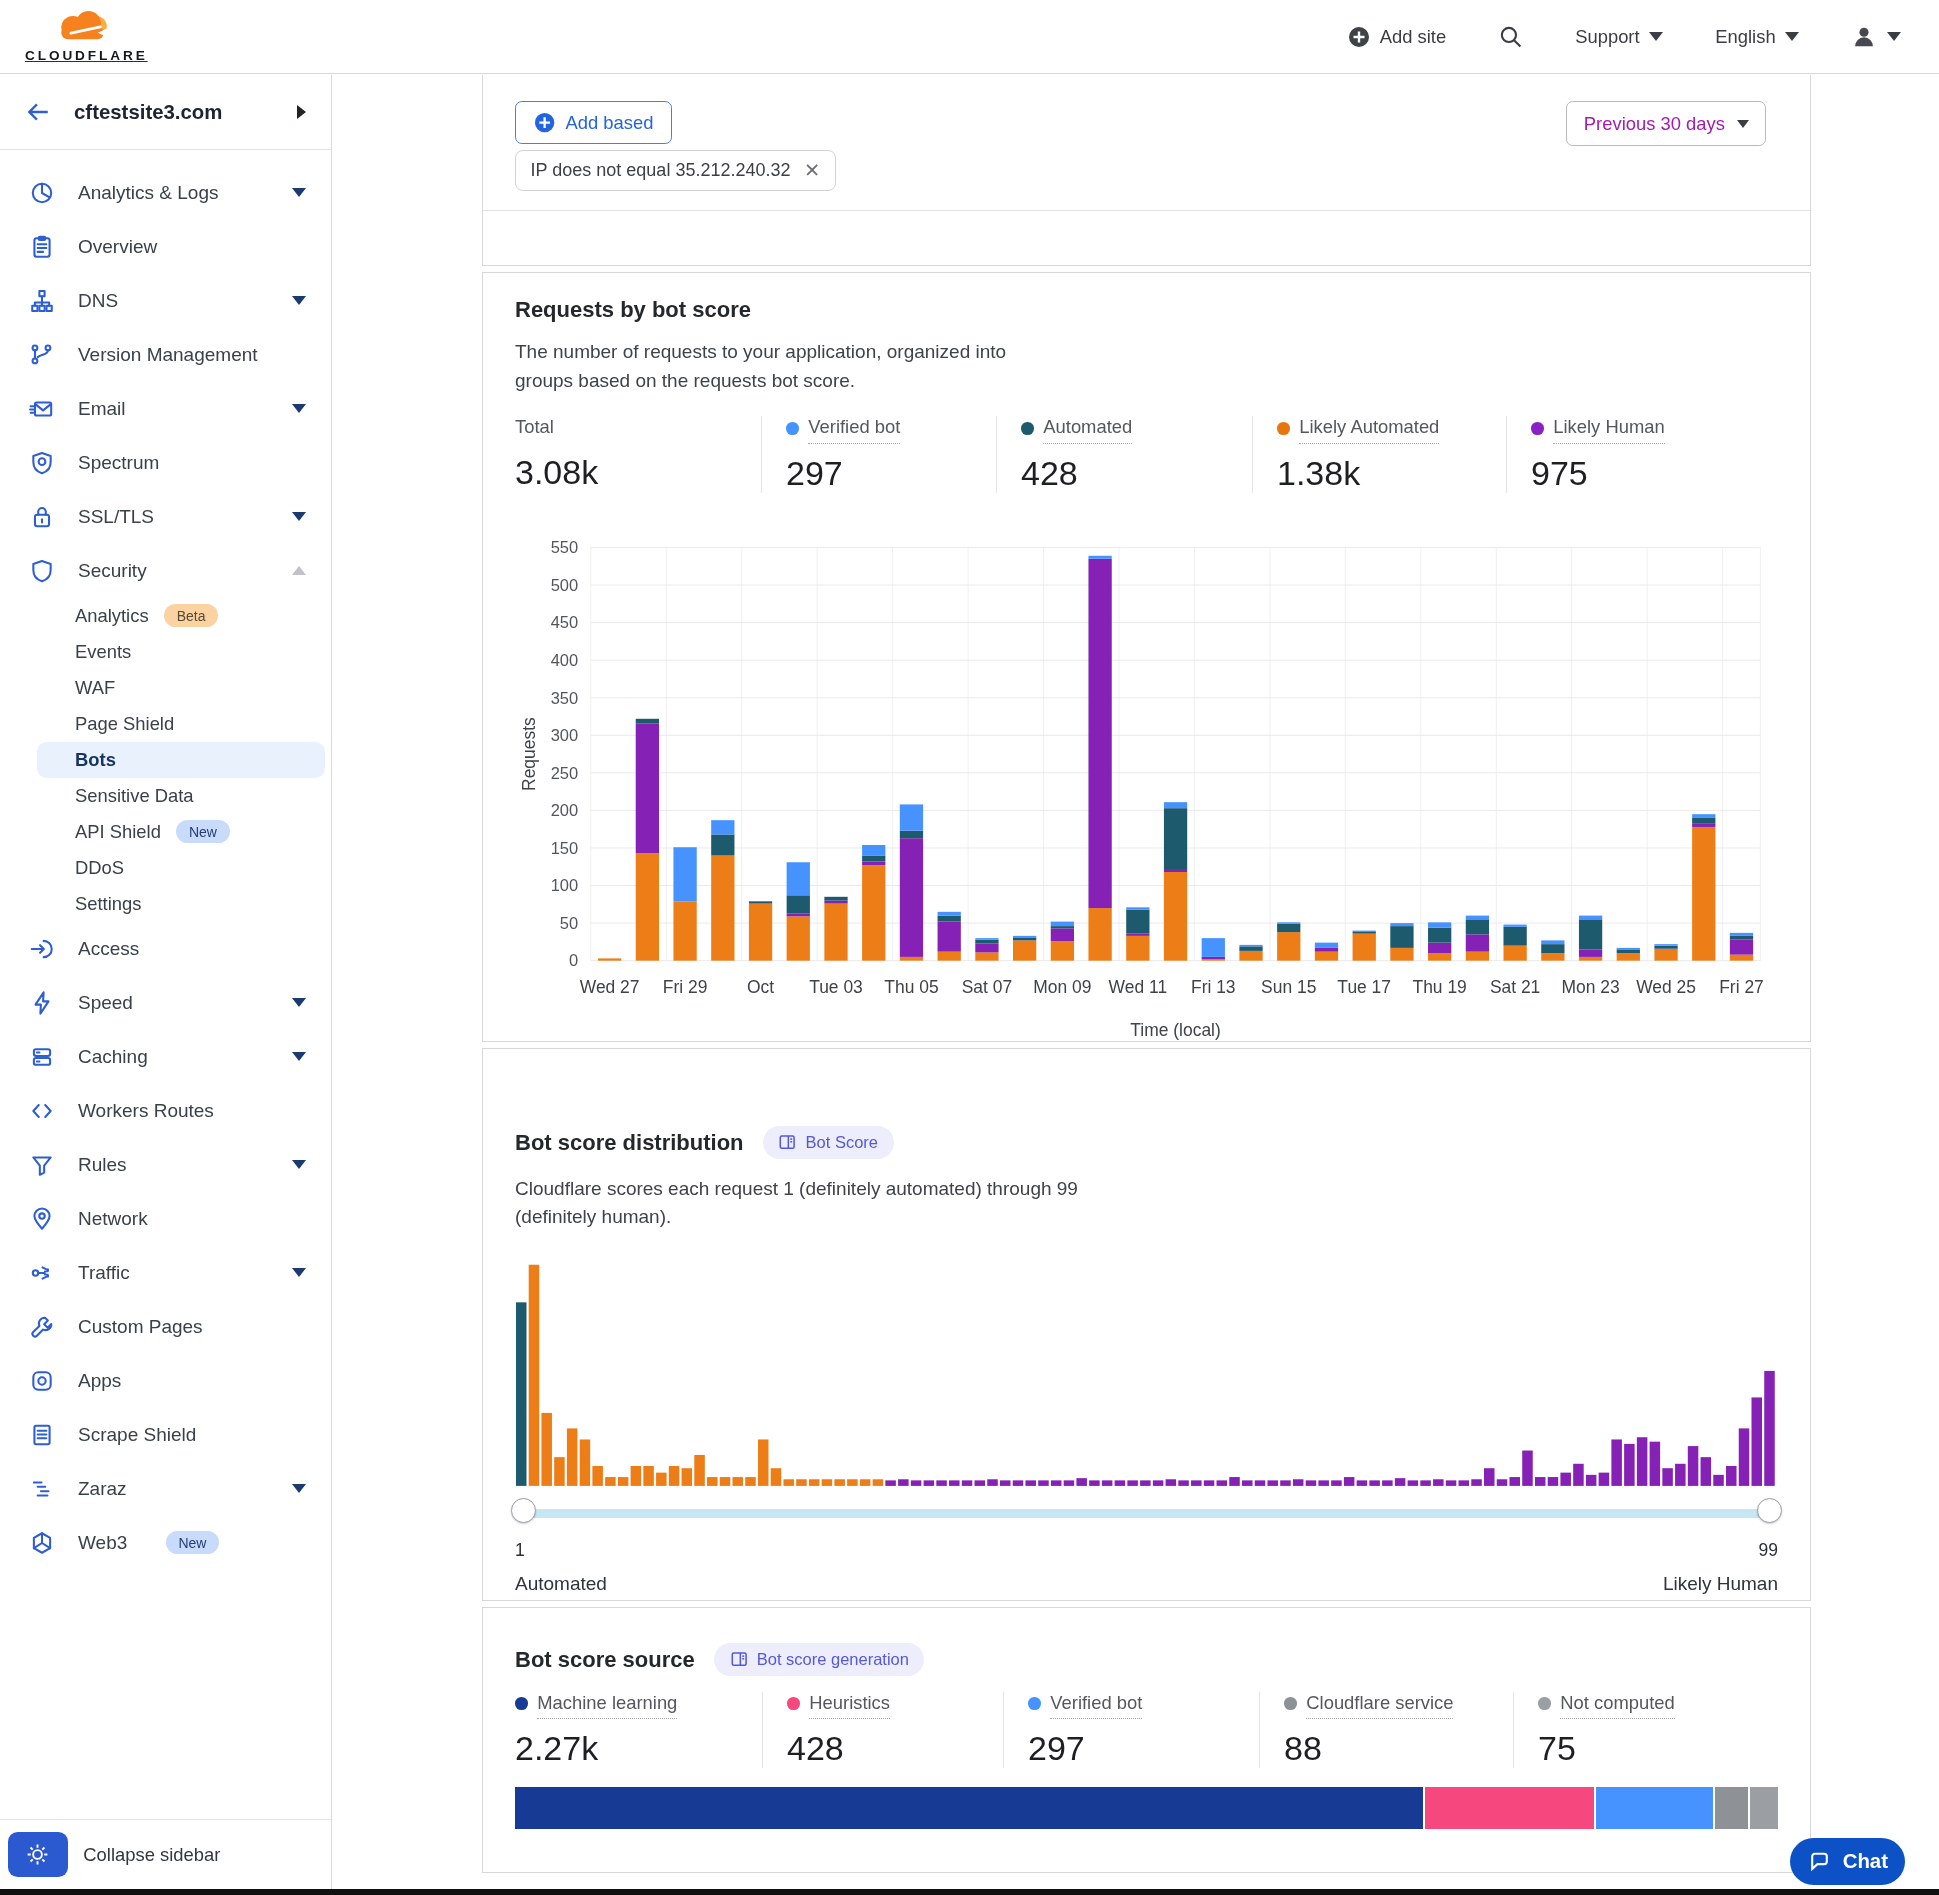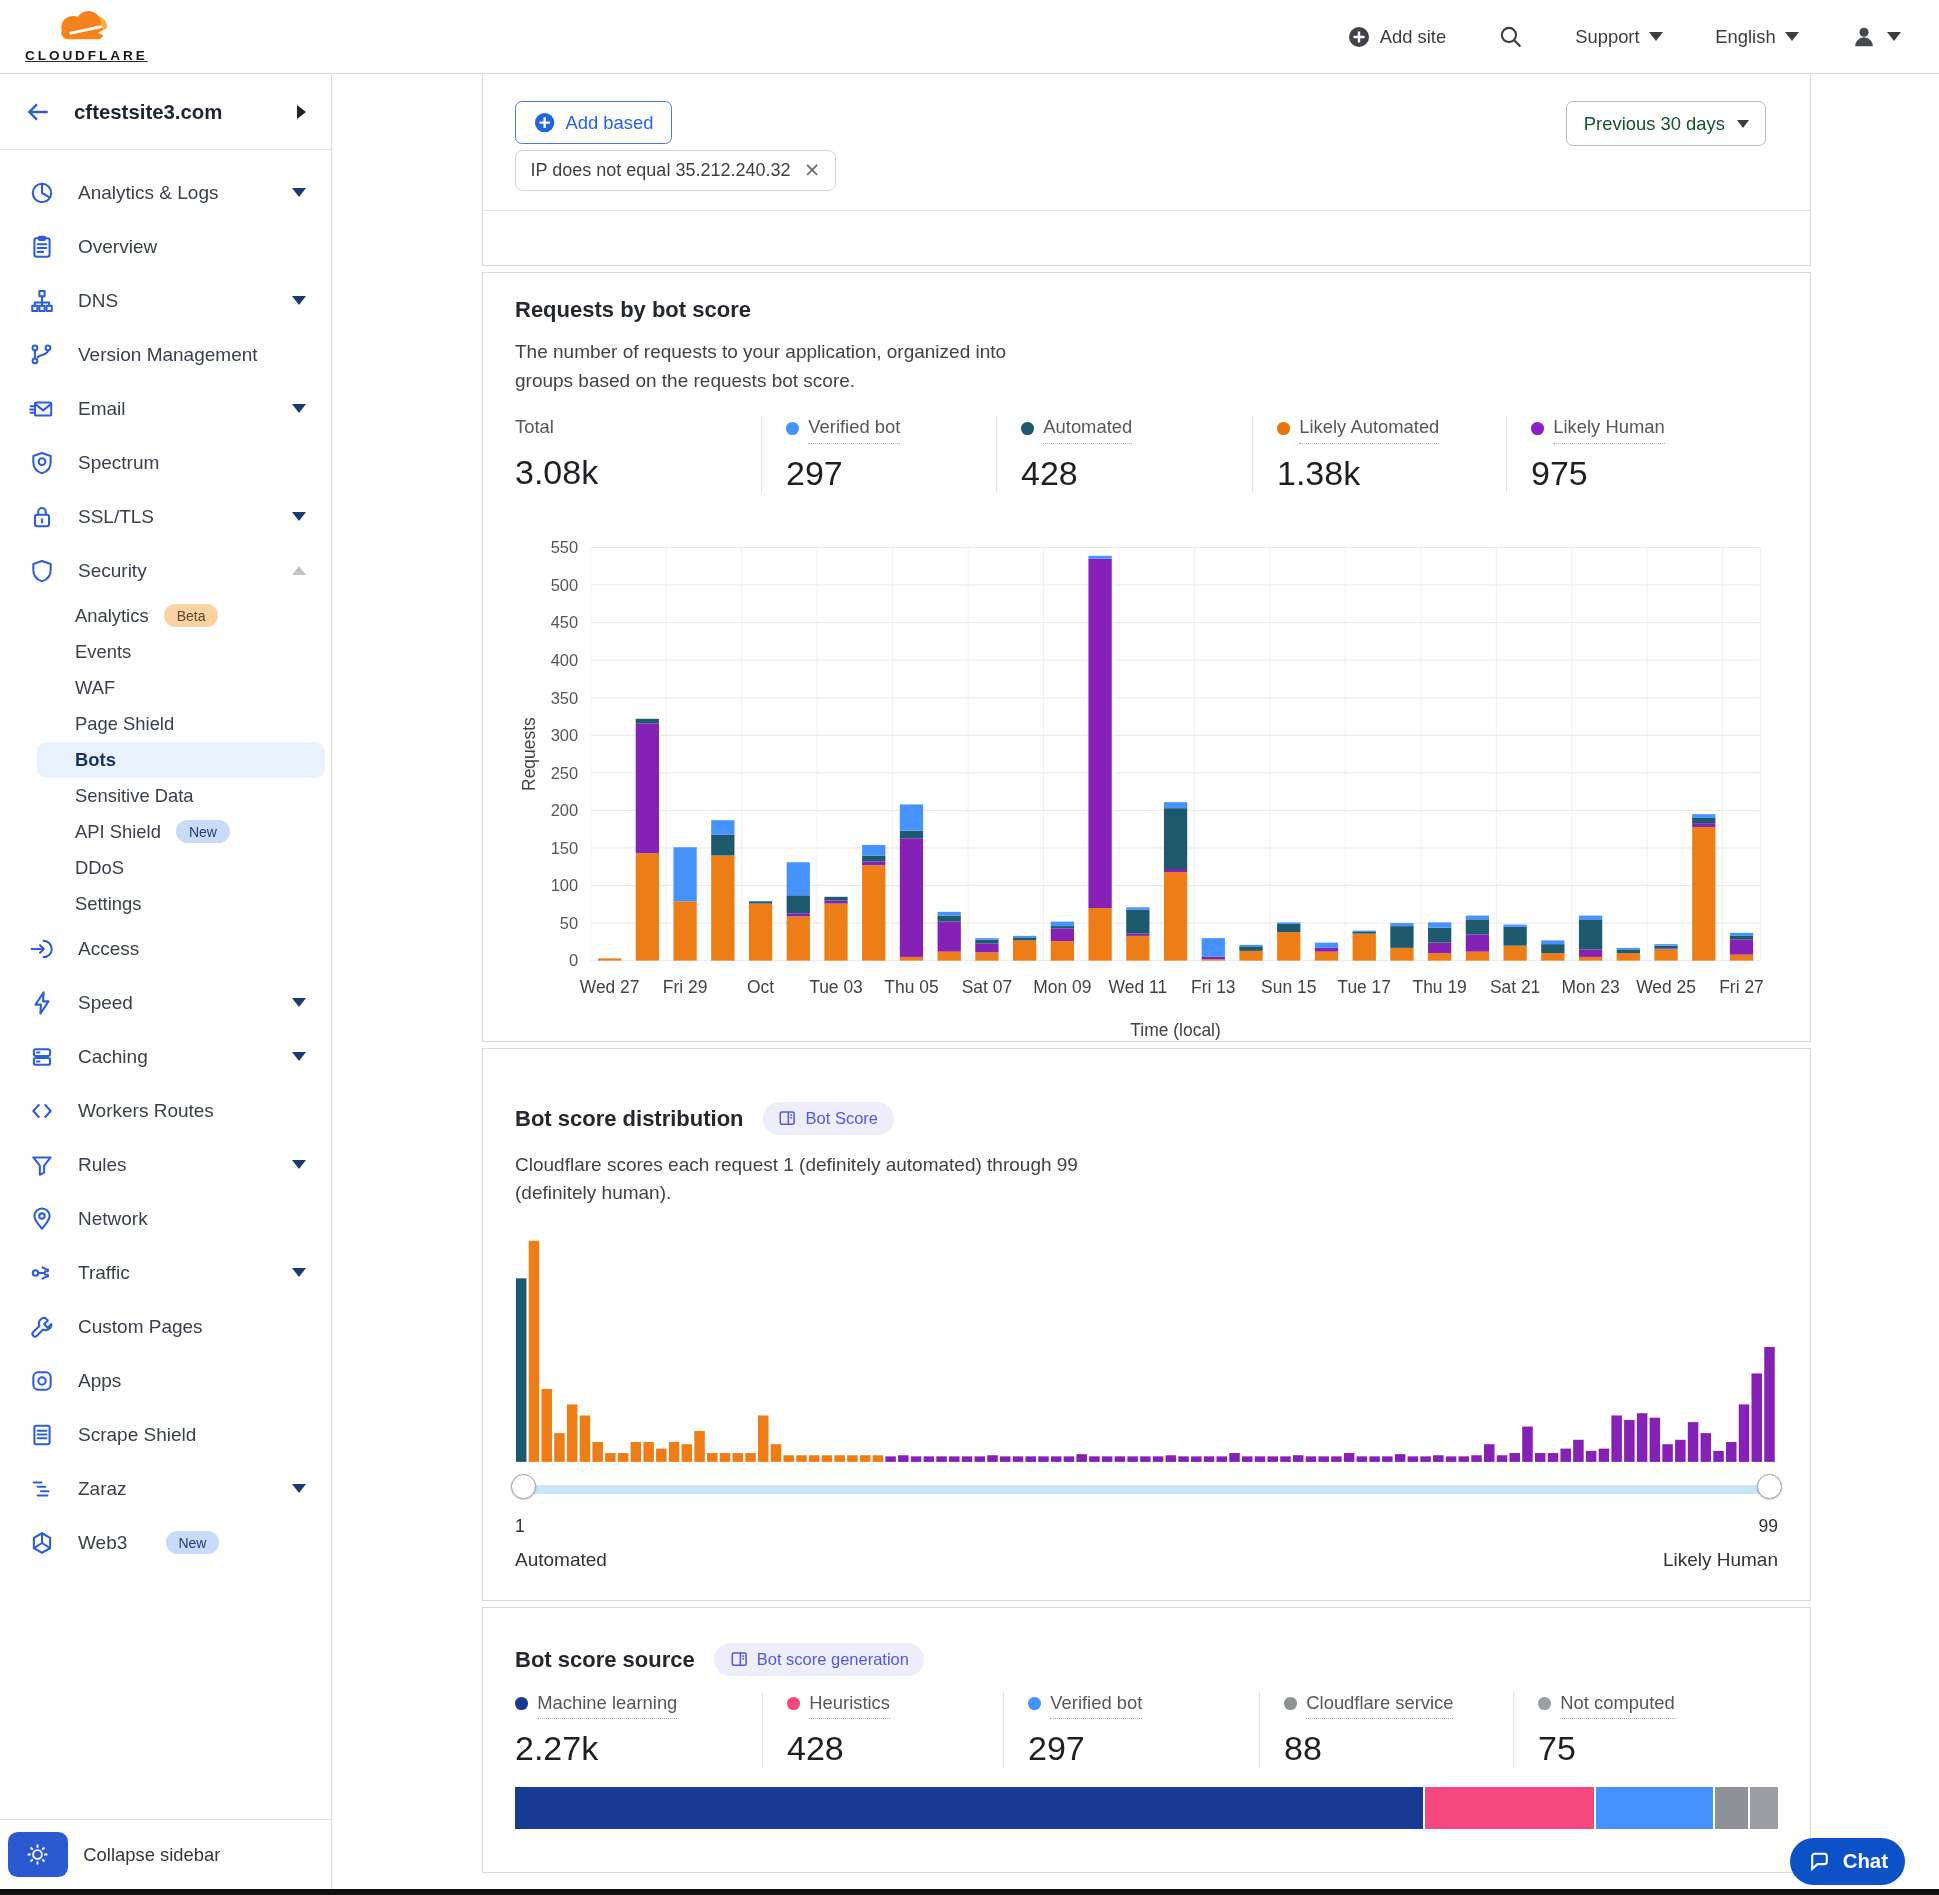--- a/index.html
+++ b/index.html
@@ -53,34 +53,34 @@
   .card-pad{padding:12px 32px;}
   .btn-add-filter{position:absolute;left:32px;top:26px;display:inline-flex;align-items:center;gap:10.7px;
                   border:1px solid #4b7ce2;border-radius:6.8px;padding:0 17.5px;height:41px;
                   color:#2364df;font-size:18.4px;background:#fff;cursor:pointer;}
   .chip{position:absolute;left:32px;top:75px;display:inline-flex;align-items:center;gap:13.6px;
         border:1px solid #d2d2d2;border-radius:7.8px;height:39px;padding:0 14.6px;
         font-size:18px;color:#3c3f44;background:#fff;}
   .chip .x{color:#6d7075;font-size:19.4px;cursor:pointer;}
   .btn-range{position:absolute;right:44px;top:26px;display:inline-flex;align-items:center;gap:11.6px;
              border:1px solid #b9b9b9;border-radius:6.8px;height:43px;padding:0 16.5px;
-             font-size:18.4px;color:#14532d;background:#fff;cursor:pointer;}
+             font-size:18.4px;color:#a21caf;background:#fff;cursor:pointer;}
   .btn-range .caret{border-top-width:8.7px;border-left-width:6.8px;border-right-width:6.8px;}
   .divider-a{position:absolute;top:135px;left:0;right:0;border-bottom:1px solid #e2e2e2;}
   .report-row{position:absolute;top:135px;height:55px;left:0;right:0;display:flex;
               align-items:center;padding-left:32px;}
   .report-link{color:#1a5cd8;font-size:19px;display:flex;align-items:center;gap:11.6px;cursor:pointer;}
   .tri-right{width:0;height:0;border-top:6.8px solid transparent;border-bottom:6.8px solid transparent;
              border-left:9.7px solid #1a5cd8;}
   .card-title{font-size:22px;font-weight:bold;color:#24282d;}
   .title-row{display:flex;align-items:center;gap:19.4px;}
   .card-desc{font-size:19px;color:#3f4348;line-height:1.5;}
   #card-requests .card-title{margin-top:11.6px;}
   #card-requests .card-desc{margin-top:15.5px;width:524px;}
-  #card-distribution .title-row{margin-top:41px;align-items:center;}
+  #card-distribution .title-row{margin-top:65px;align-items:center;}
   #card-distribution .card-desc{margin-top:15.5px;width:563px;}
   #card-source .title-row{margin-top:23px;}
   .pill-badge{display:inline-flex;align-items:center;gap:8.7px;background:#ededfb;color:#5558d9;
               font-size:16.5px;padding:0 15.5px;height:33px;border-radius:16.5px;cursor:pointer;}
   
   .stats-row{display:flex;align-items:flex-start;}
   #card-requests .stats-row{margin-top:21.3px;}
   #card-source .stats-row{margin-top:15.5px;}
   .stat-col{box-sizing:border-box;padding-right:9.7px;}
   .stat-col + .stat-col{border-left:1px solid #e3e3e3;padding-left:24px;}

